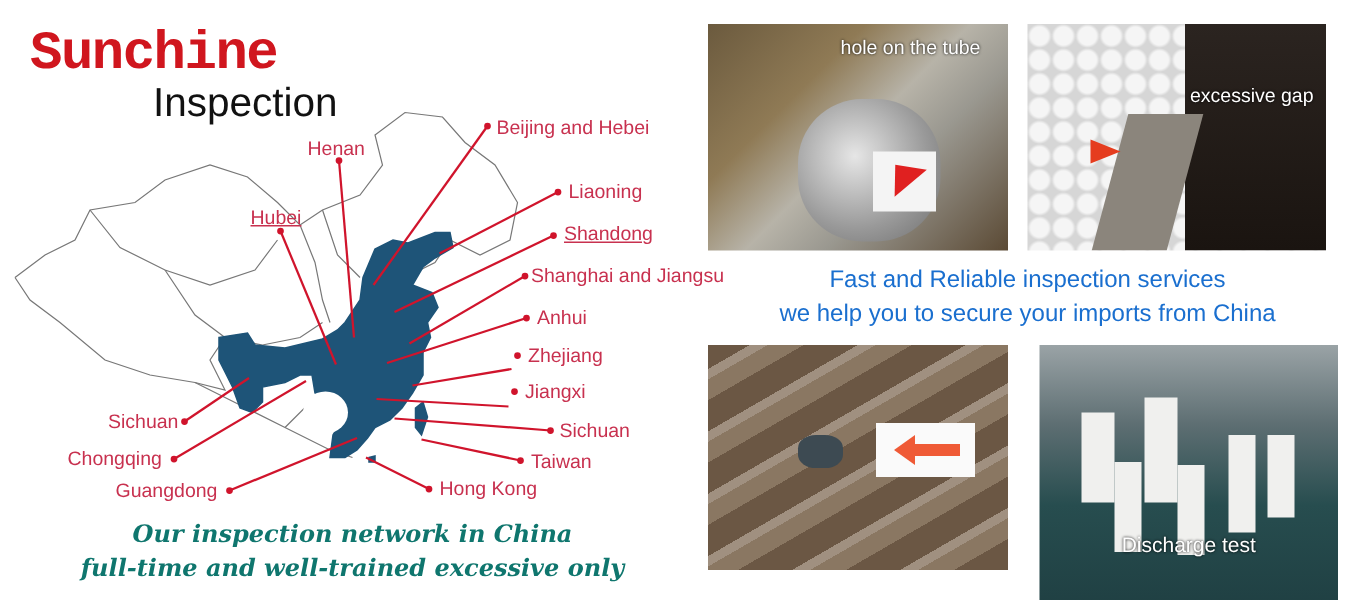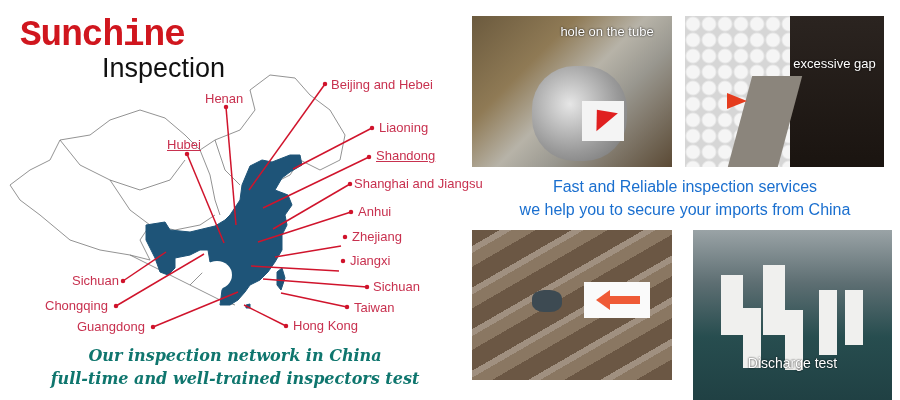--- a/index.html
+++ b/index.html
@@ -84,21 +84,21 @@
 <span class="lbl" style="left:352px;top:230px;">Zhejiang</span>
 <span class="lbl" style="left:350px;top:254px;">Jiangxi</span>
 <span class="lbl" style="left:72px;top:274px;">Sichuan</span>
 <span class="lbl" style="left:373px;top:280px;">Sichuan</span>
 <span class="lbl" style="left:45px;top:299px;">Chongqing</span>
 <span class="lbl" style="left:354px;top:301px;">Taiwan</span>
 <span class="lbl" style="left:77px;top:320px;">Guangdong</span>
 <span class="lbl" style="left:293px;top:319px;">Hong Kong</span>
 
 <div class="abs tagline" style="top:346px;">Our inspection network in China</div>
-<div class="abs tagline" style="top:369px;">full-time and well-trained inspectors test</div>
+<div class="abs tagline" style="top:369px;">full-time and well-trained excessive only</div>
 
 <div class="photo" style="left:472px;top:16px;width:200px;height:151px;background:linear-gradient(135deg,#6b5a3e 0%,#8f7a55 30%,#b7b3a8 50%,#9a9890 65%,#5b4a35 100%);">
   <div class="abs" style="left:60px;top:50px;width:95px;height:95px;border-radius:45%;background:radial-gradient(circle at 40% 40%,#e6e6e6,#999 60%,#6d6d6d);"></div>
   <div class="abs" style="left:110px;top:85px;width:42px;height:40px;background:#f4f4f4;"></div>
   <div class="abs" style="left:116px;top:92px;width:0;height:0;border-left:14px solid transparent;border-right:14px solid transparent;border-bottom:16px solid #e02020;transform:rotate(-40deg);"></div>
   <div class="cap" style="left:70px;top:8px;width:130px;">hole on the tube</div>
 </div>
 
 <div class="photo" style="left:685px;top:16px;width:199px;height:151px;background:radial-gradient(circle at 8px 8px,#f5f5f5 6px,#d6d6d6 8px) 0 0/16px 16px;">
   <div class="abs" style="left:105px;top:0;width:94px;height:151px;background:linear-gradient(180deg,#2b2420,#1a1410);"></div>

